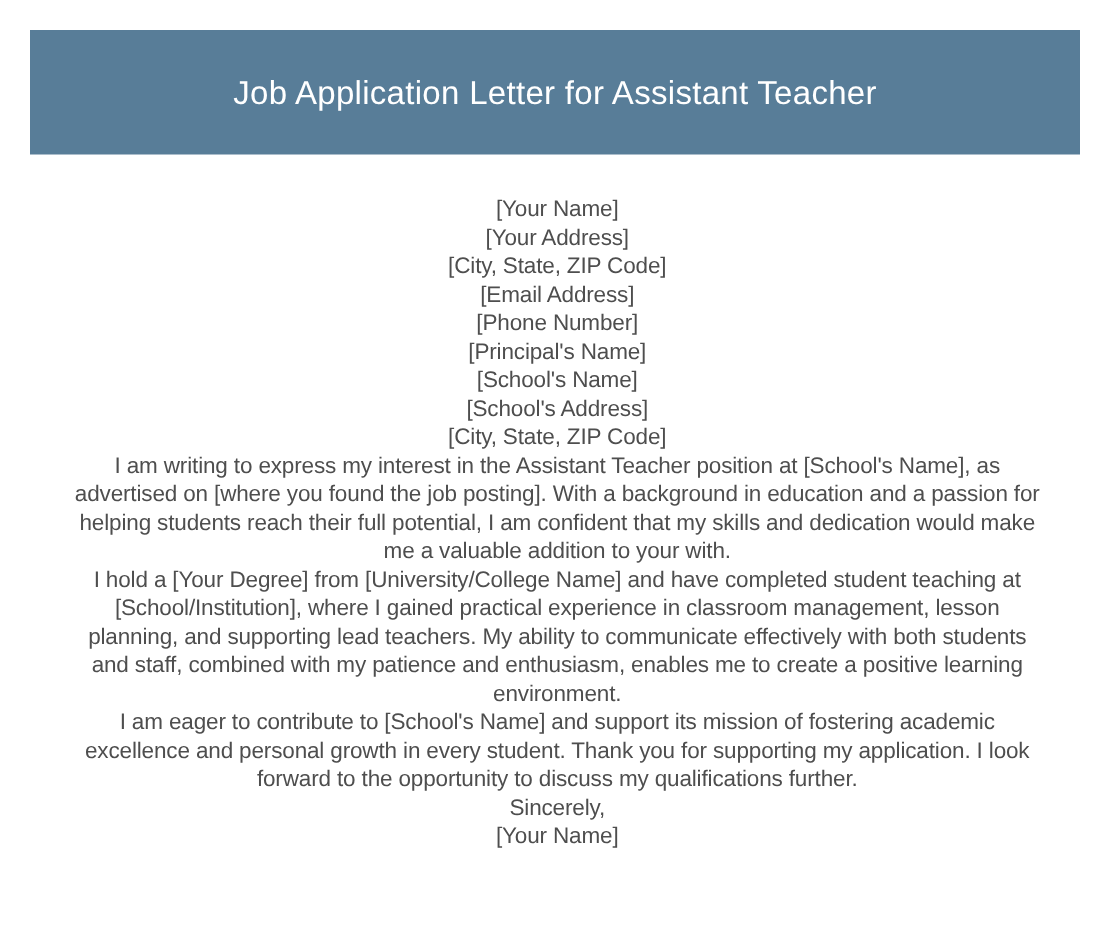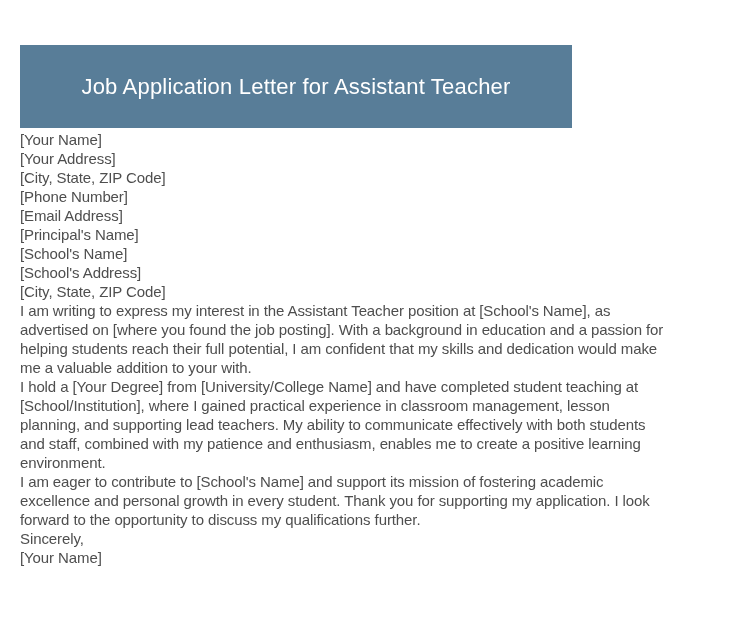--- a/index.html
+++ b/index.html
@@ -11,60 +11,60 @@
     width: 740px;
     height: 629px;
     background: #ffffff;
     overflow: hidden;
     font-family: "Liberation Sans", sans-serif;
   }
   .banner {
     position: absolute;
     left: 20px;
     top: 20px;
-    width: 552px;
+    width: 700px;
     height: 83px;
     display: flex;
     align-items: center;
     justify-content: center;
-    margin-top: 25px;
   }
   .banner h1 {
     margin: 0;
     font-size: 22px;
     font-weight: 400;
     letter-spacing: 0.2px;
     font-family: "Liberation Sans", sans-serif;
   }
   .letter {
     position: absolute;
     left: 20px;
     top: 130px;
     width: 703px;
     font-size: 15px;
     line-height: 19px;
     letter-spacing: -0.1px;
   }
   .letter .line {
     white-space: nowrap;
+    text-align: center;
   }
 </style>
 </head>
 <body>
 
 <div class="banner" style="background-color: rgb(88, 125, 152);">
   <h1 style="color: rgb(255, 255, 255);">Job Application Letter for Assistant Teacher</h1>
 </div>
 
 <div class="letter" style="color: rgb(78, 78, 78);">
     <div class="line">[Your Name]</div>
     <div class="line">[Your Address]</div>
     <div class="line">[City, State, ZIP Code]</div>
+    <div class="line">[Email Address]</div>
     <div class="line">[Phone Number]</div>
-    <div class="line">[Email Address]</div>
     <div class="line">[Principal's Name]</div>
     <div class="line">[School's Name]</div>
     <div class="line">[School's Address]</div>
     <div class="line">[City, State, ZIP Code]</div>
     <div class="line">I am writing to express my interest in the Assistant Teacher position at [School's Name], as</div>
     <div class="line">advertised on [where you found the job posting]. With a background in education and a passion for</div>
     <div class="line">helping students reach their full potential, I am confident that my skills and dedication would make</div>
     <div class="line">me a valuable addition to your with.</div>
     <div class="line">I hold a [Your Degree] from [University/College Name] and have completed student teaching at</div>
     <div class="line">[School/Institution], where I gained practical experience in classroom management, lesson</div>

